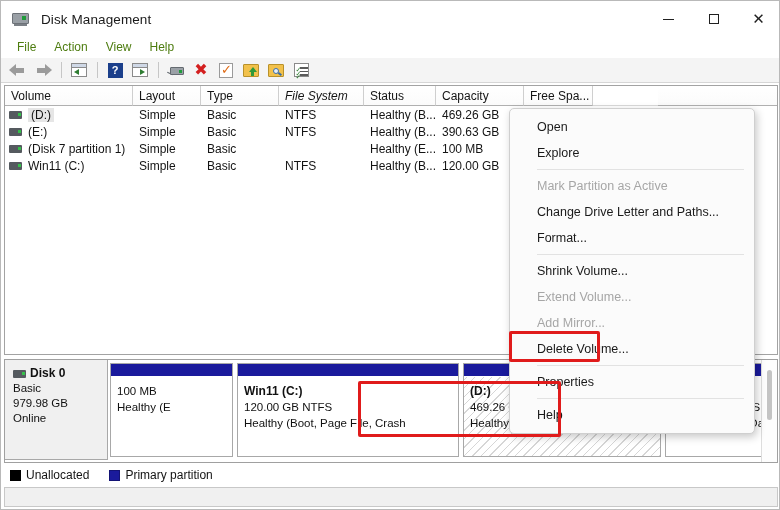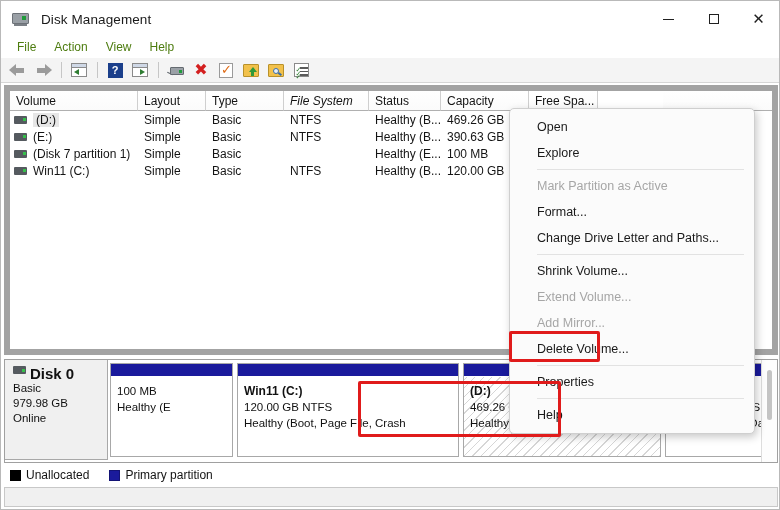--- a/index.html
+++ b/index.html
@@ -176,21 +176,21 @@
     position: relative;
   }
   .ico-list .ln { position: absolute; left: 5px; width: 8px; height: 1.5px; background: #5a5a5a; }
   .ico-list .ck { position: absolute; left: 1px; color: #2f7d32; font-size: 7px; line-height: 7px; }
 
   
   .list-panel {
     position: absolute; left: 3px; top: 84px;
     width: 774px; height: 270px;
     background: #ffffff;
-    border: 6px solid #a3a3a3;
+    border: 1px solid #a3a3a3;
     overflow: hidden;
   }
   .list-header {
     display: flex; height: 20px;
     background: #ffffff;
     border-bottom: 1px solid #d9d9d9;
   }
   .col-head {
     height: 20px;
     border-right: 1px solid #cfcfcf;
@@ -271,21 +271,21 @@
   .disk-row { position: relative; height: 102px; display: flex; }
   .disk-info {
     width: 103px; height: 100px;
     background: #f0f0f0;
     border-right: 1px solid #a8a8a8;
     border-bottom: 1px solid #a8a8a8;
     padding: 6px 0 0 8px;
     font-size: 11.5px; color: #111;
     line-height: 15px;
   }
-  .disk-title { display: flex; font-weight: bold; font-size: 15px; }
+  .disk-title { display: flex; align-items: center; font-weight: bold; font-size: 12px; }
   .disk-title .vol-icon { margin-right: 4px; }
 
   .parts { flex: 1; position: relative; padding: 2px 0 0 2px; }
   .part {
     position: absolute; top: 3px; height: 94px;
     background: #ffffff;
     border: 1px solid #a8a8a8;
     overflow: hidden;
   }
   .part-bar { height: 13px; background: #1a1a9c; border-bottom: 1px solid #ffffff; }
@@ -583,22 +583,22 @@
     </div>
   </div>
 
   <div class="statusbar"></div>
 
   <div class="ctx-menu">
     <div class="ctx-item">Open</div>
     <div class="ctx-item">Explore</div>
     <div class="ctx-sep"></div>
     <div class="ctx-item disabled">Mark Partition as Active</div>
+    <div class="ctx-item">Change Drive Letter and Paths...</div>
     <div class="ctx-item">Format...</div>
-    <div class="ctx-item">Change Drive Letter and Paths...</div>
     <div class="ctx-sep"></div>
     <div class="ctx-item">Shrink Volume...</div>
     <div class="ctx-item disabled">Extend Volume...</div>
     <div class="ctx-item disabled">Add Mirror...</div>
     <div class="ctx-item">Delete Volume...</div>
     <div class="ctx-sep"></div>
     <div class="ctx-item">Properties</div>
     <div class="ctx-sep"></div>
     <div class="ctx-item">Help</div>
   </div>

